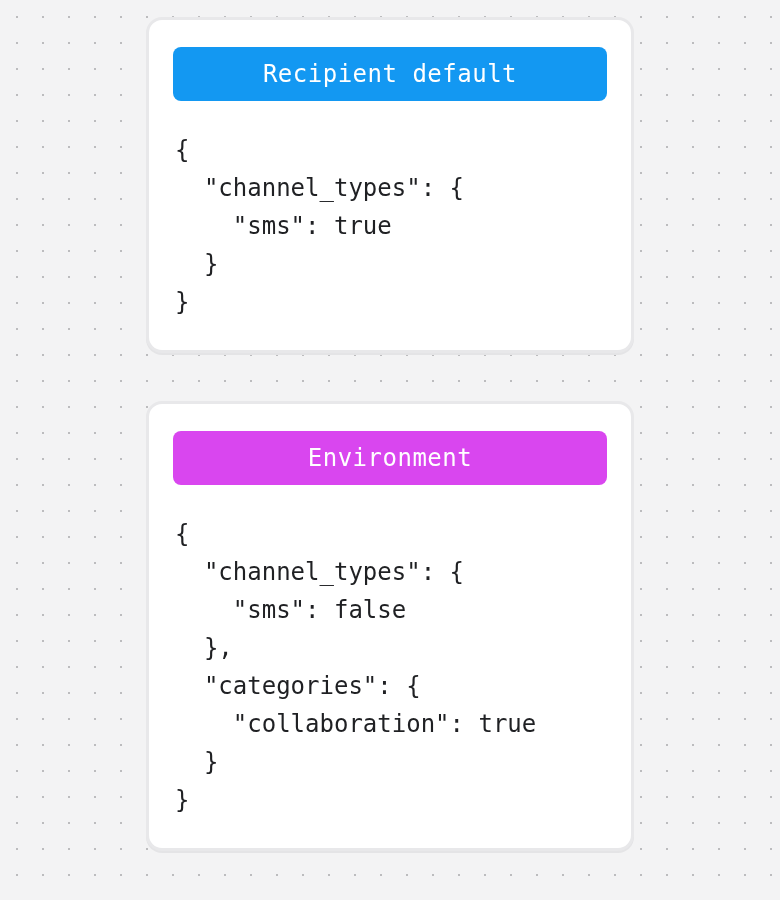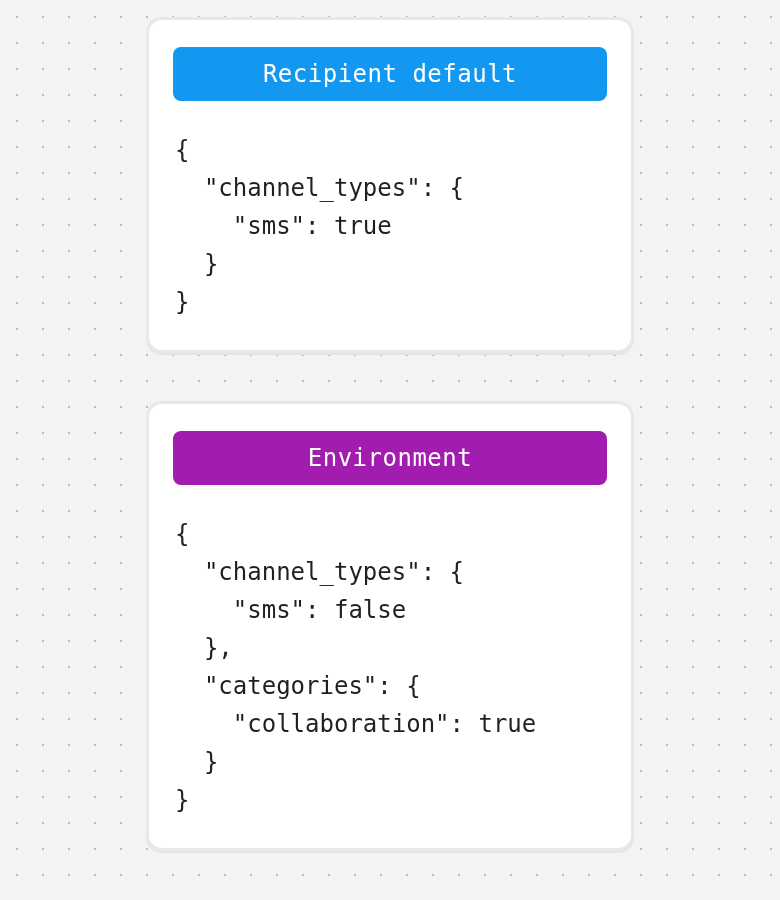--- a/index.html
+++ b/index.html
@@ -63,21 +63,21 @@
     <section class="card">
       <header class="card-header" style="background-color: rgb(19, 152, 242);">Recipient default</header>
       <pre class="code">{
   "channel_types": {
     "sms": true
   }
 }</pre>
     </section>
 
     <section class="card">
-      <header class="card-header" style="background-color: #a21caf; text-align: right;">Environment</header>
+      <header class="card-header" style="background-color: #d946ef; text-align: right;">Environment</header>
       <pre class="code">{
   "channel_types": {
     "sms": false
   },
   "categories": {
     "collaboration": true
   }
 }</pre>
     </section>
 

